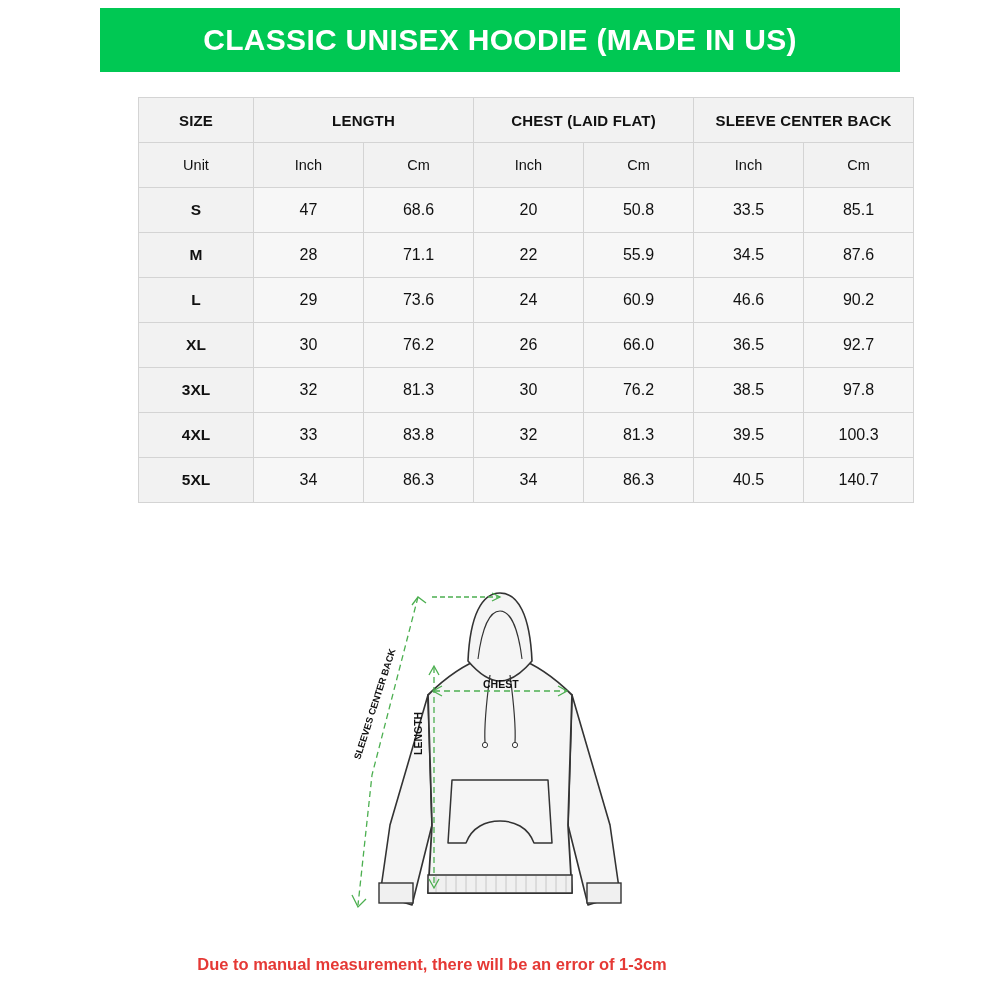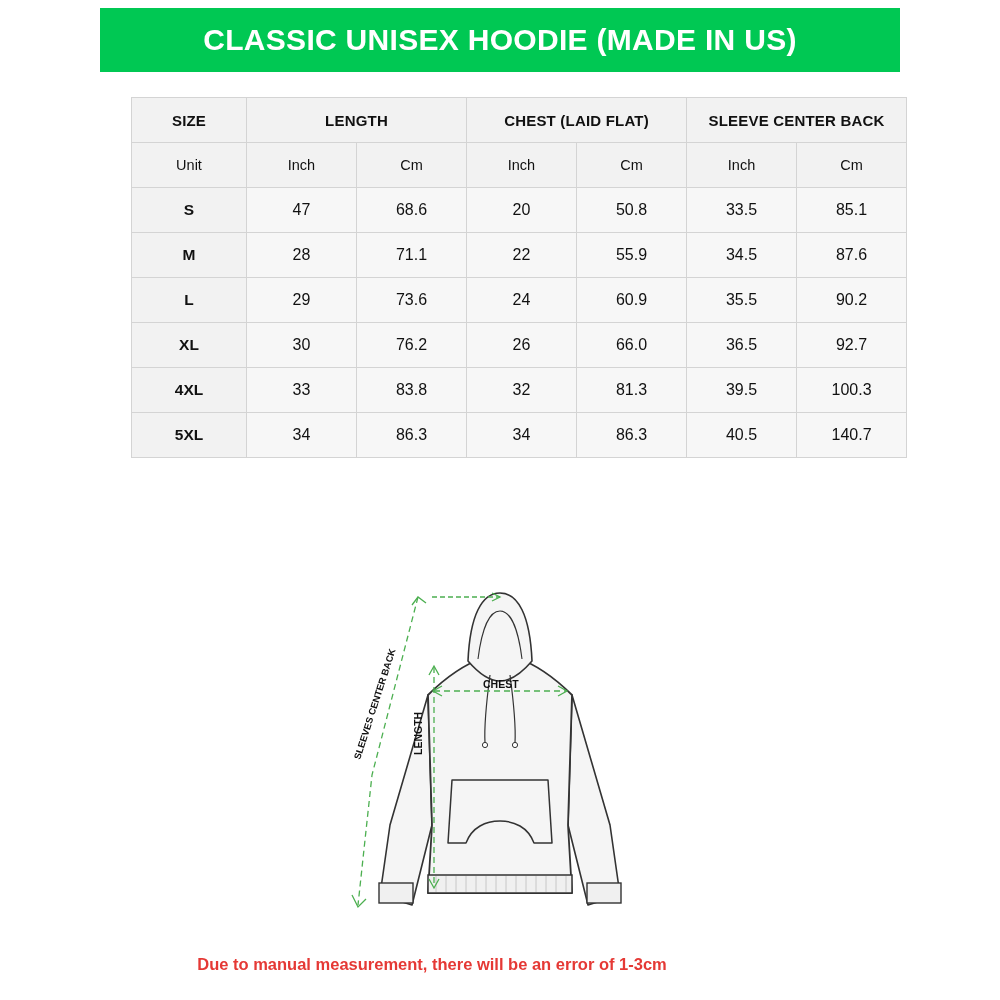--- a/index.html
+++ b/index.html
@@ -31,21 +31,21 @@
     color: #ffffff;
     font-size: 30px;
     font-weight: bold;
     letter-spacing: 0.3px;
     white-space: nowrap;
   }
 
   
   .table-wrap {
     position: absolute;
-    left: 95px; top: 97px;
+    left: 102px; top: 97px;
     width: 775px;
     padding-left: 36px;
   }
   table.size-table {
     border-collapse: collapse;
     width: 775px;
     table-layout: fixed;
   }
   table.size-table th,
   table.size-table td {
@@ -157,31 +157,40 @@
           <td>55.9</td>
           <td>34.5</td>
           <td>87.6</td>
         </tr>
         <tr class="data-row">
           <td class="size-cell">L</td>
           <td>29</td>
           <td>73.6</td>
           <td>24</td>
           <td>60.9</td>
-          <td>35.5</td>
+          <td>46.6</td>
           <td>90.2</td>
         </tr>
         <tr class="data-row">
           <td class="size-cell">XL</td>
           <td>30</td>
           <td>76.2</td>
           <td>26</td>
           <td>66.0</td>
           <td>36.5</td>
           <td>92.7</td>
+        </tr>
+        <tr class="data-row">
+          <td class="size-cell">3XL</td>
+          <td>32</td>
+          <td>81.3</td>
+          <td>30</td>
+          <td>76.2</td>
+          <td>38.5</td>
+          <td>97.8</td>
         </tr>
         <tr class="data-row">
           <td class="size-cell">4XL</td>
           <td>33</td>
           <td>83.8</td>
           <td>32</td>
           <td>81.3</td>
           <td>39.5</td>
           <td>100.3</td>
         </tr>

